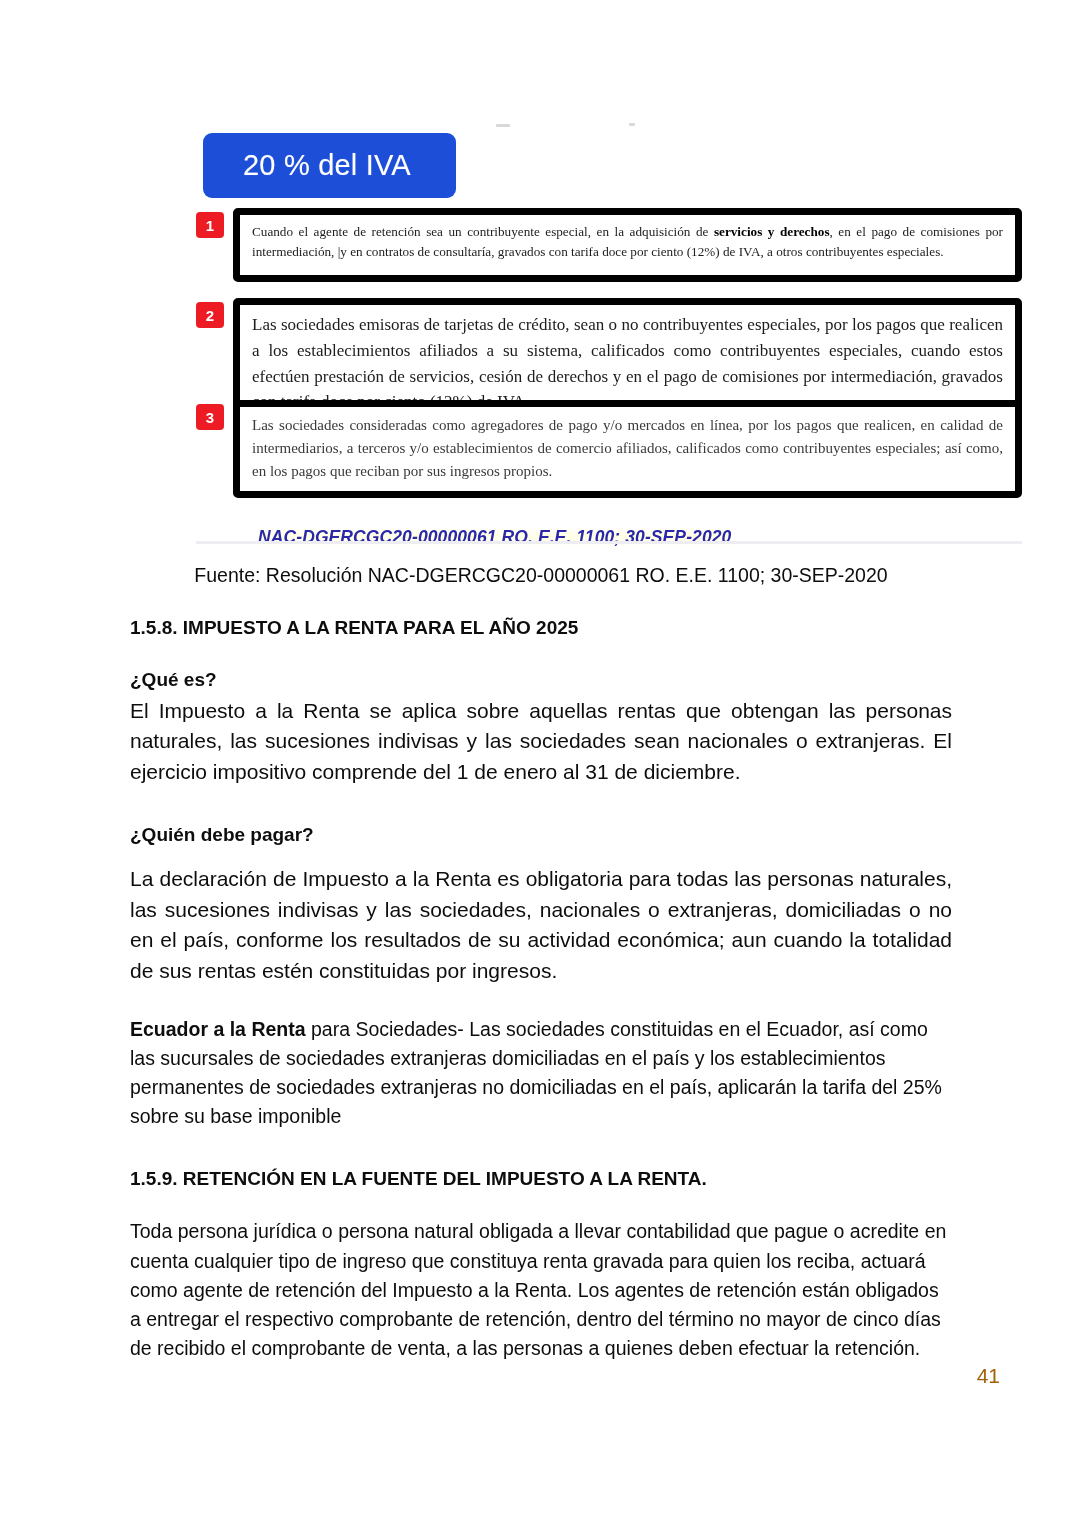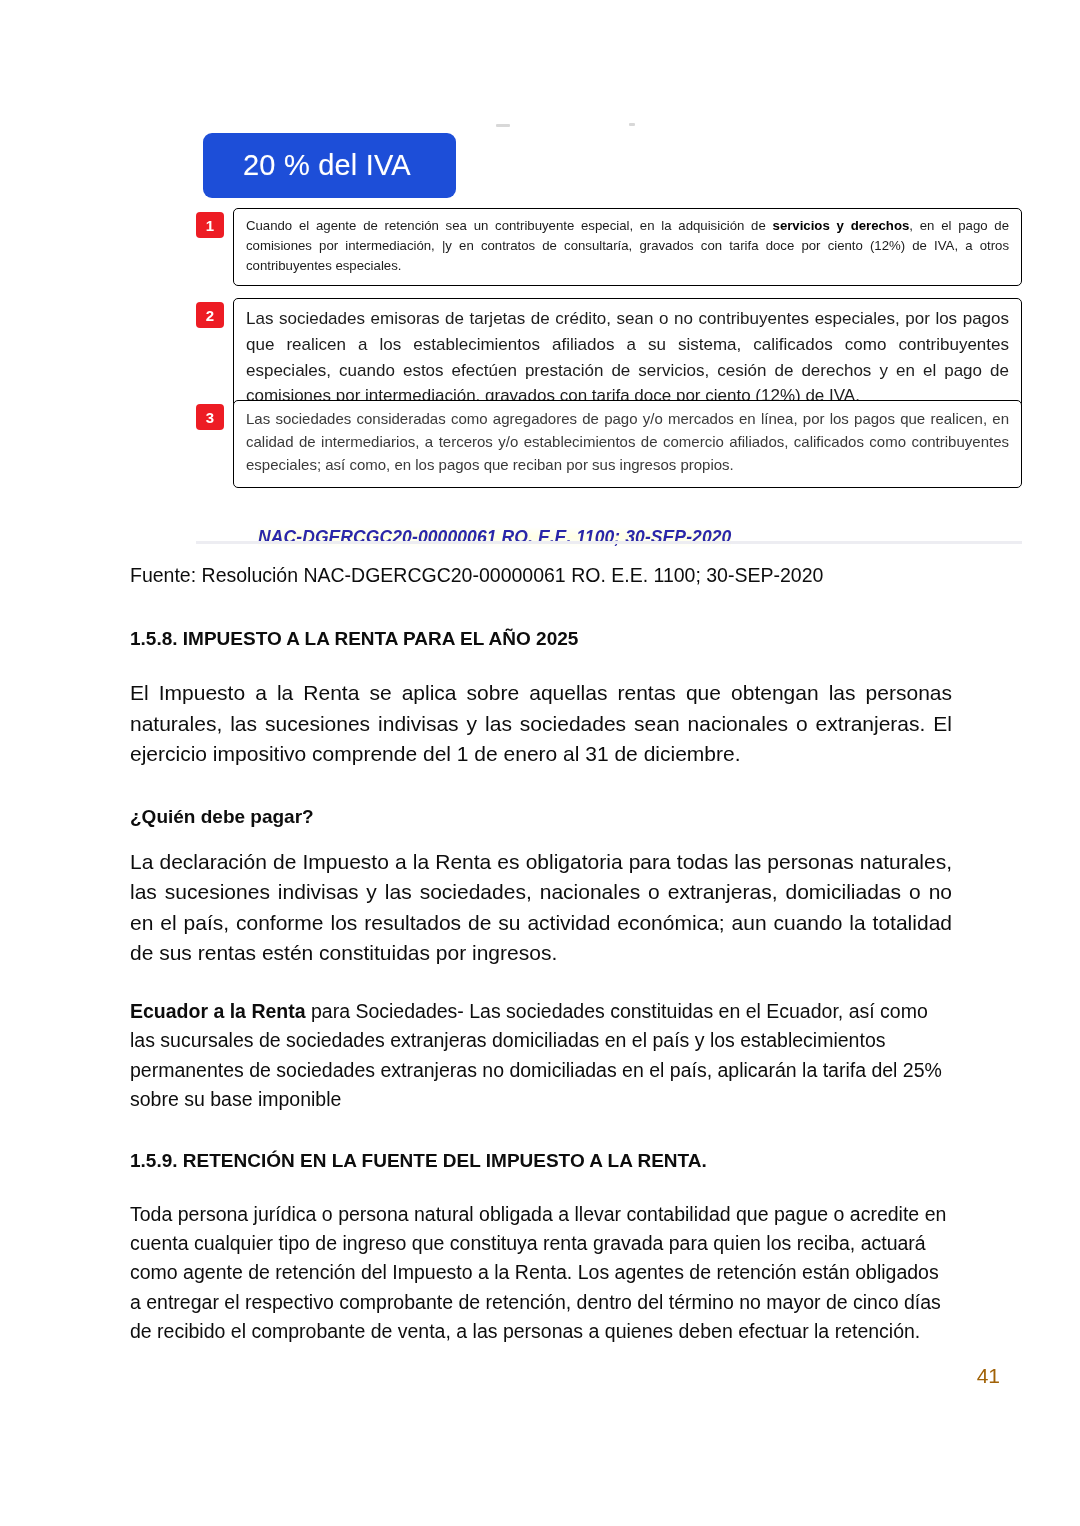--- a/index.html
+++ b/index.html
@@ -95,30 +95,30 @@
     display: flex;
     align-items: center;
     justify-content: center;
     margin-top: 4px;
     margin-right: 9px;
     font-family: "Liberation Sans", sans-serif;
   }
 
   .rule-box {
     flex: 1 1 auto;
-    border: 1px solid #000000;
+    border: 7px solid #000000;
     border-radius: 5px;
     background: #ffffff;
     box-sizing: border-box;
     padding: 7px 12px 9px 12px;
     font-size: 13.2px;
     line-height: 1.52;
     color: #1c1c1c;
     text-align: justify;
-    font-family: Liberation Sans, sans-serif;
+    font-family: Liberation Serif, serif;
   }
   .rule-box.r1-box { min-height: 74px; }
   .rule-box.r2-box { min-height: 94px; font-size: 17px; }
   .rule-box.r3-box { min-height: 88px; font-size: 15px; color: #3a3a3a; }
   .rule-box b { font-weight: bold; color: #000; }
 
   .resolution-line {
     position: absolute;
     left: 62px;
     top: 417px;
@@ -150,21 +150,22 @@
 
   .para {
     margin: 0;
     color: #0d0d0d;
     font-family: "Liberation Sans", sans-serif;
   }
 
   .source-line {
     font-size: 19.5px;
     line-height: 1.35;
-    margin-bottom: 38px;
+    margin-bottom: 27px;
+    text-align: center;
   }
 
   .heading {
     font-size: 19px;
     font-weight: bold;
     line-height: 1.35;
     margin-bottom: 26px;
   }
 
   .sub-q {
@@ -234,20 +235,21 @@
 
     <div class="figure-baseline"></div>
   </div>
 
   <div class="doc">
 
     <p class="para source-line">Fuente: Resolución NAC-DGERCGC20-00000061 RO.  E.E. 1100; 30-SEP-2020</p>
 
     <p class="para heading">1.5.8. IMPUESTO A LA RENTA PARA EL AÑO 2025</p>
 
+    <p class="para sub-q">¿Qué es?</p>
 
     <p class="para body-just"> El Impuesto a la Renta se aplica sobre aquellas rentas que obtengan las personas naturales, las sucesiones indivisas y las sociedades sean nacionales o extranjeras. El ejercicio impositivo comprende del 1 de enero al 31 de diciembre.</p>
 
     <div class="gap-lg"></div>
 
     <p class="para sub-q">¿Quién debe pagar?</p>
 
     <div class="gap-xs"></div>
 
     <p class="para body-just"> La declaración de Impuesto a la Renta es obligatoria para todas las personas naturales, las sucesiones indivisas y las sociedades, nacionales o extranjeras, domiciliadas o no en el país, conforme los resultados de su actividad económica; aun cuando la totalidad de sus rentas estén constituidas por ingresos.</p>

